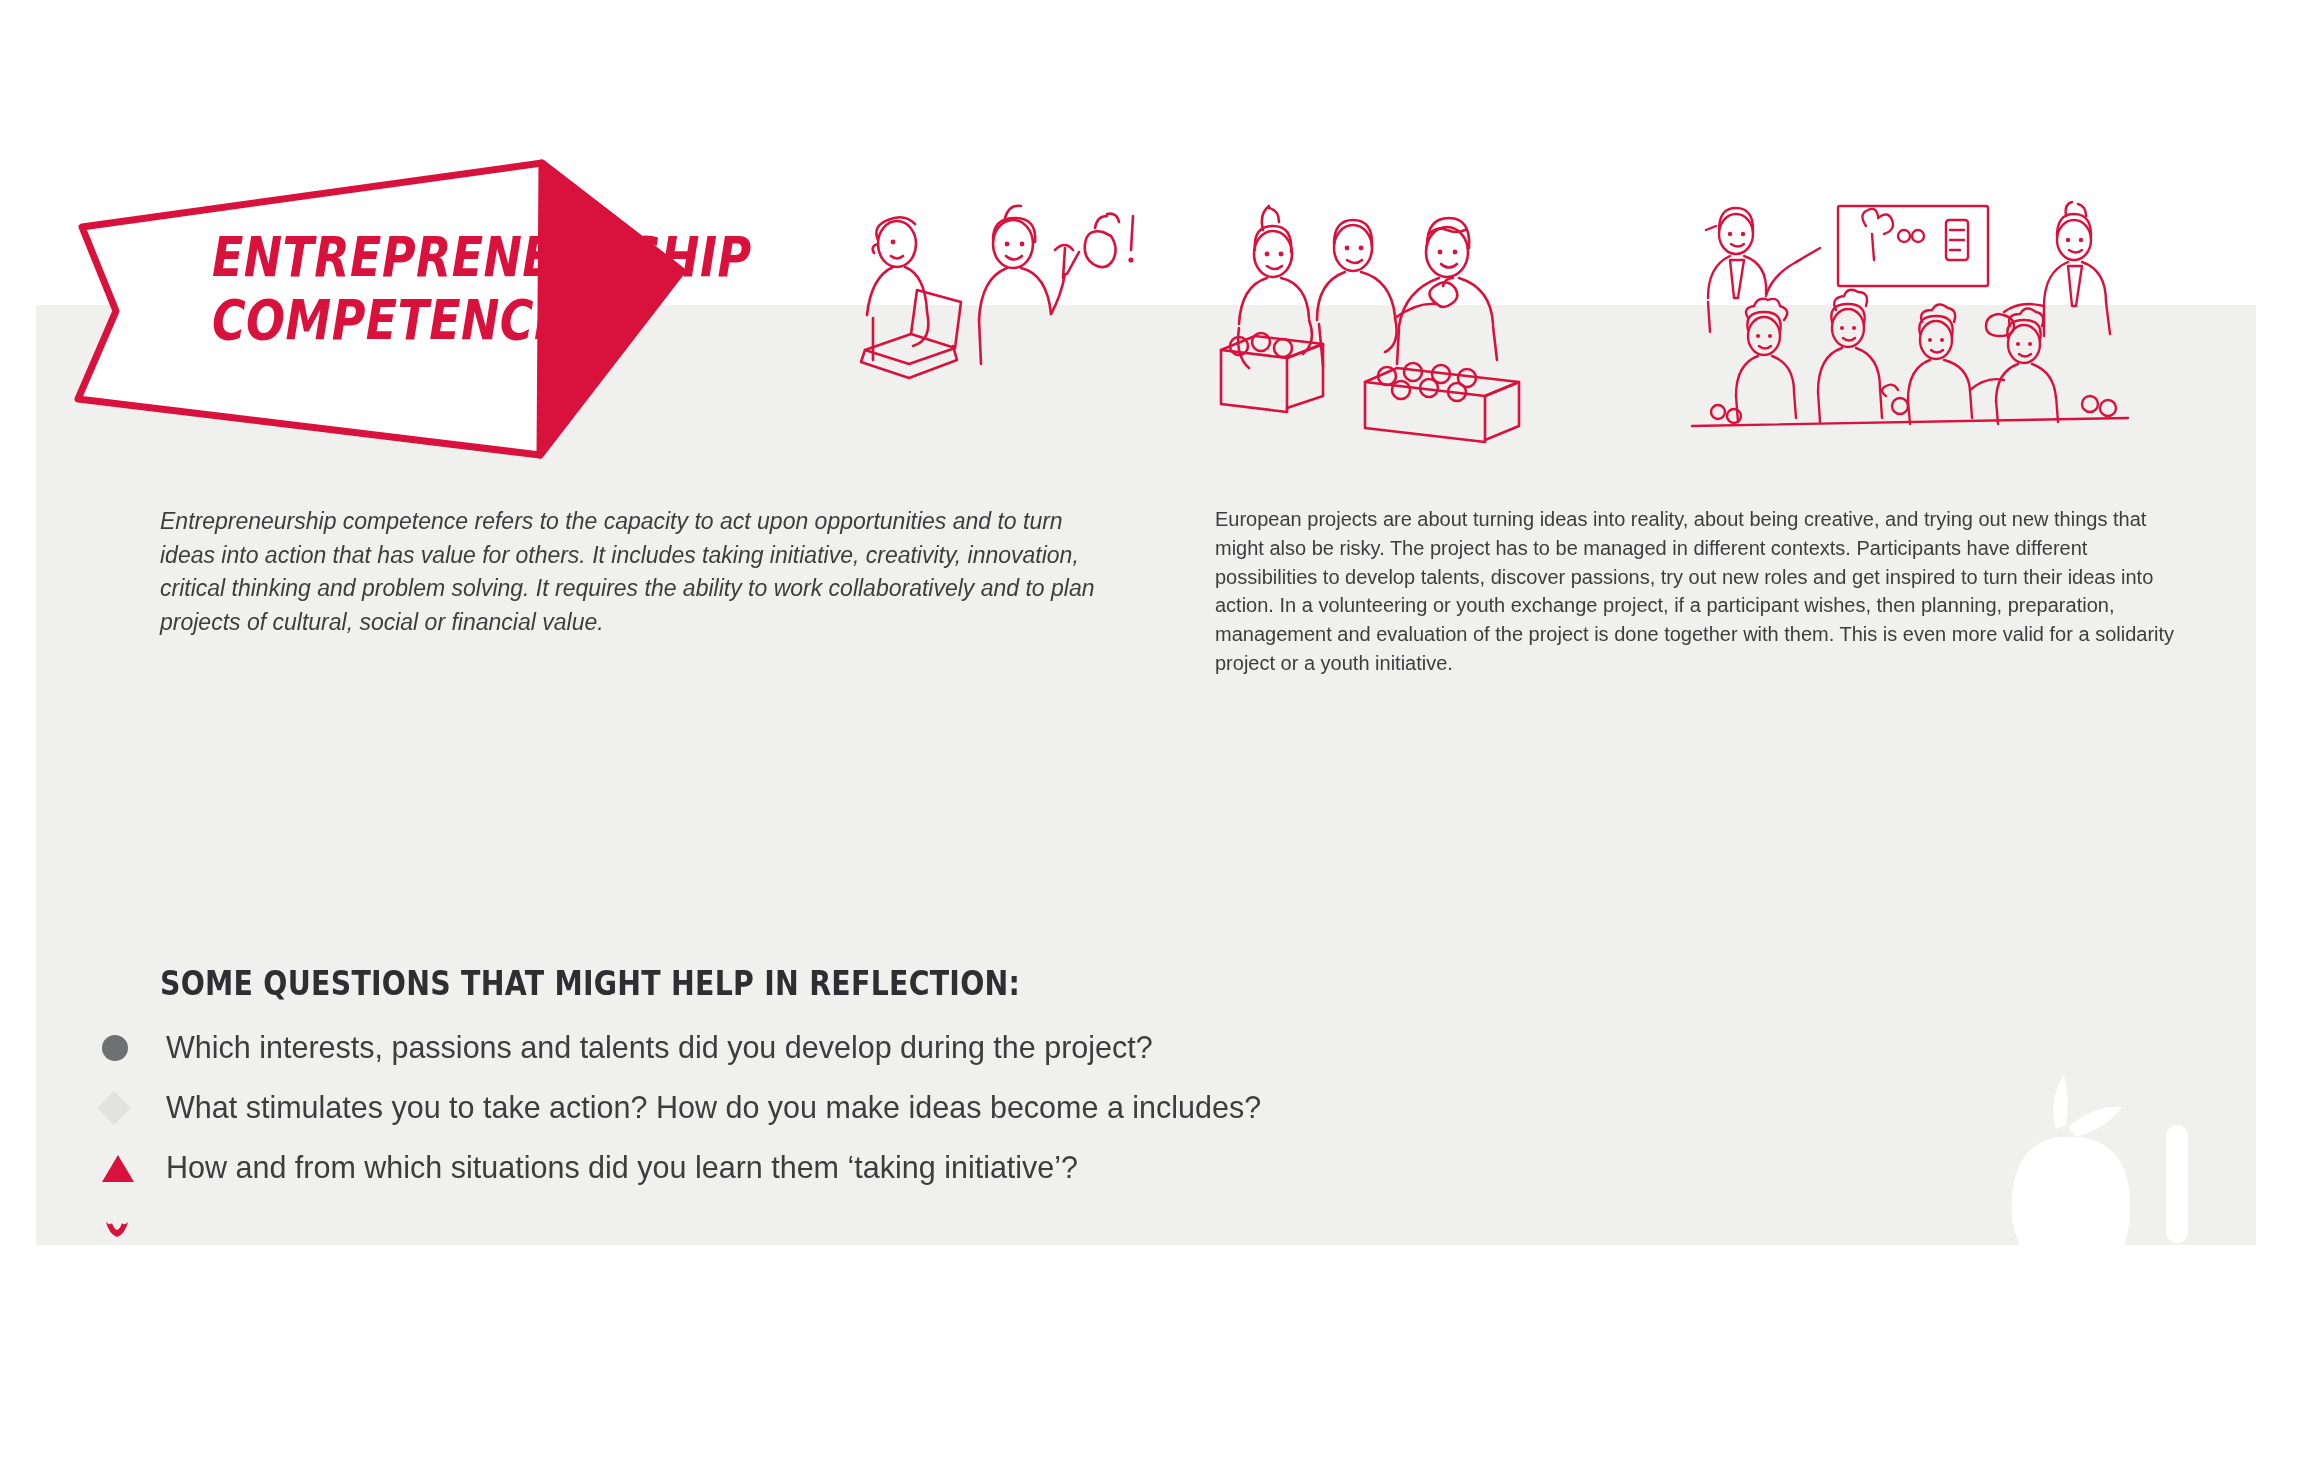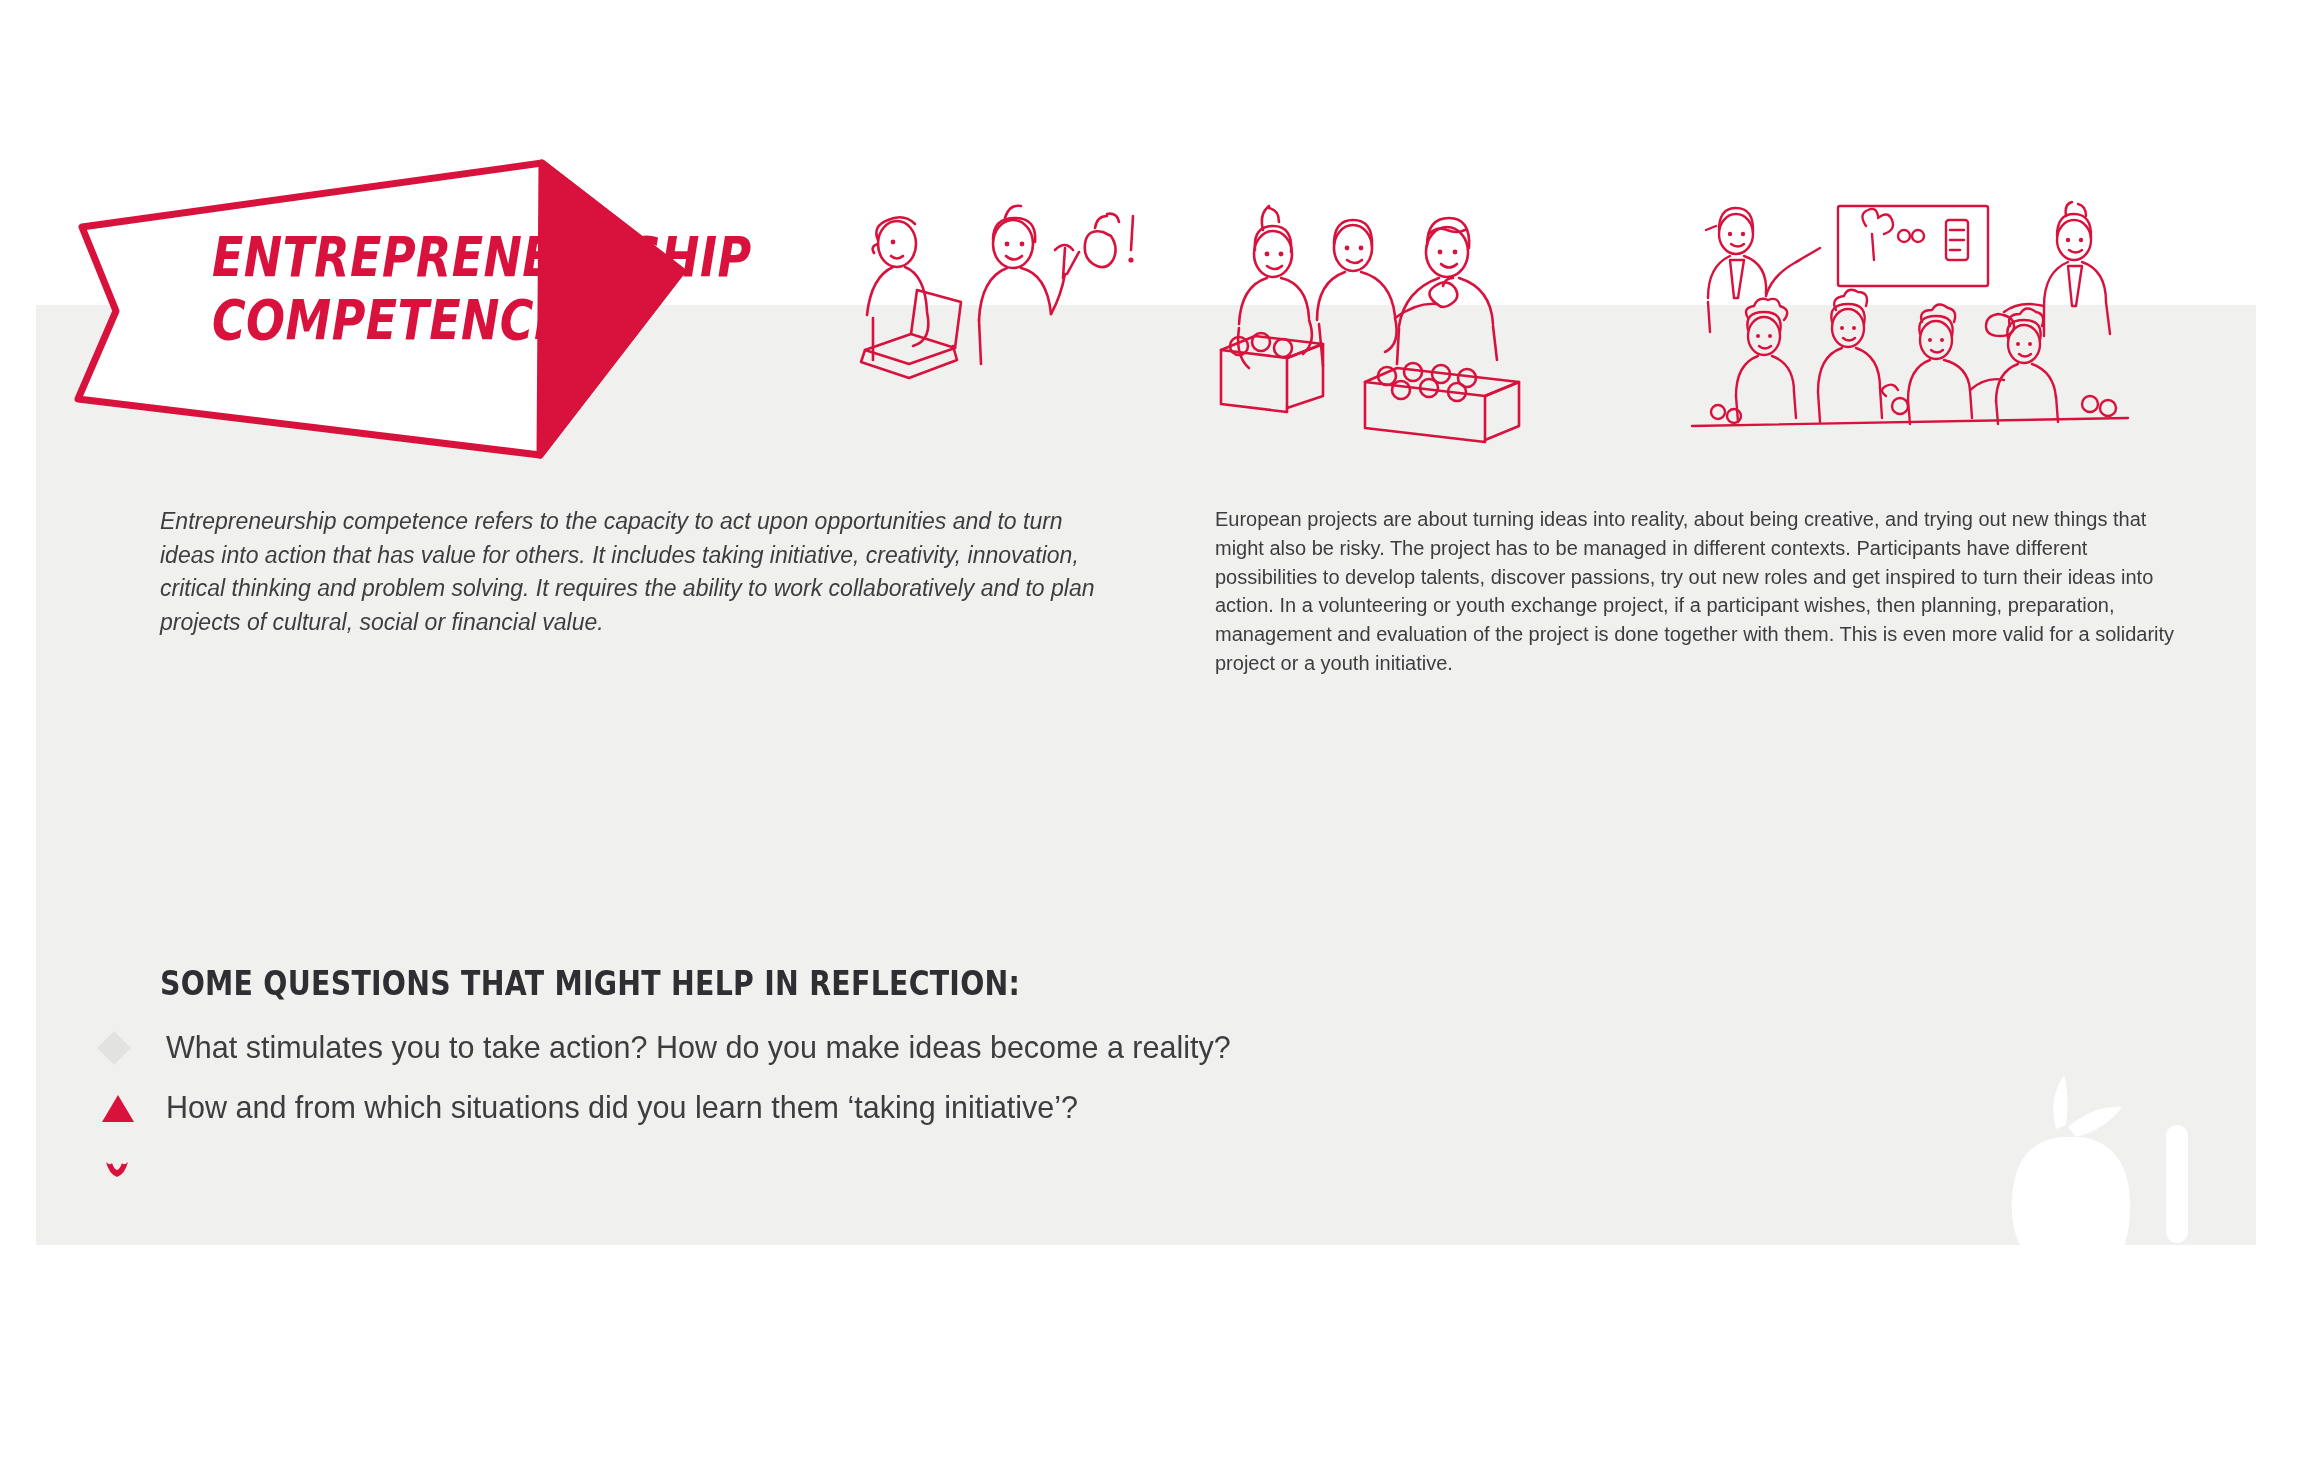--- a/index.html
+++ b/index.html
@@ -364,26 +364,32 @@
   </svg>
 </div>
 
 <div class="col-left">Entrepreneurship competence refers to the capacity to act upon opportunities and to turn ideas into action that has value for others. It includes taking initiative, creativity, innovation, critical thinking and problem solving. It requires the ability to work collaboratively and to plan projects of cultural, social or financial value.</div>
 
 <div class="col-right">European projects are about turning ideas into reality, about being creative, and trying out new things that might also be risky. The project has to be managed in different contexts. Participants have different possibilities to develop talents, discover passions, try out new roles and get inspired to turn their ideas into action. In a volunteering or youth exchange project, if a participant wishes, then planning, preparation, management and evaluation of the project is done together with them. This is even more valid for a solidarity project or a youth initiative.</div>
 
 <div class="questions">
   <div class="questions-heading">Some questions that might help in reflection:</div>
 
+  <div class="q-row">
+    <span class="q-marker">
+        <span class="m-circle"></span>
+      </span>
+    <span class="q-text">Which interests, passions and talents did you develop during the project?</span>
+  </div>
 
   <div class="q-row">
     <span class="q-marker">
         <span class="m-diamond"></span>
       </span>
-    <span class="q-text">What stimulates you to take action? How do you make ideas become a reality?</span>
+    <span class="q-text">What stimulates you to take action? How do you make ideas become a includes?</span>
   </div>
 
   <div class="q-row">
     <span class="q-marker">
         <span class="m-triangle"></span>
       </span>
     <span class="q-text">How and from which situations did you learn them ‘taking initiative’?</span>
   </div>
 
   <div class="q-row">

